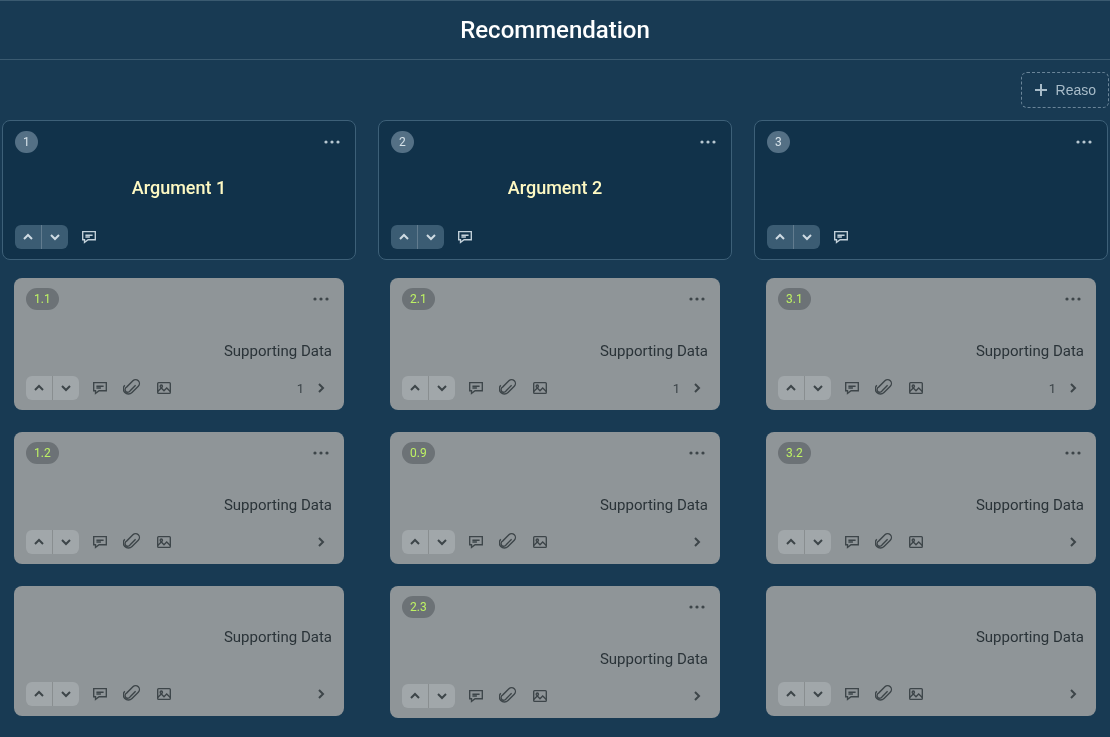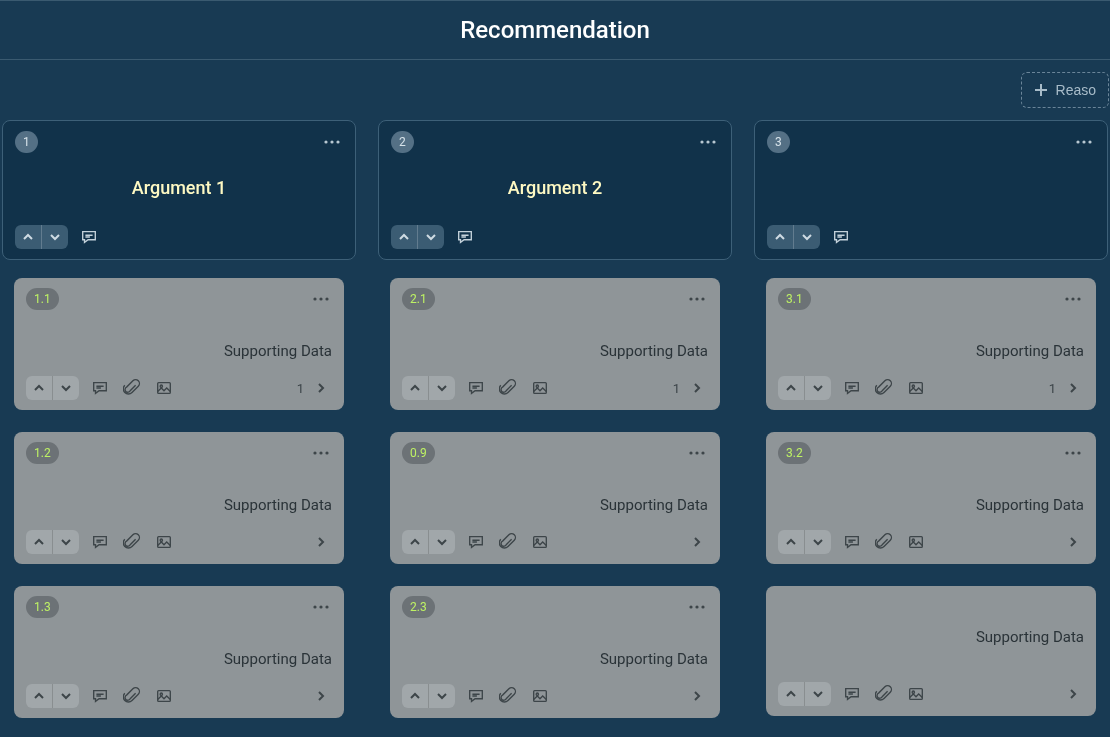--- a/index.html
+++ b/index.html
@@ -340,30 +340,20 @@
           <span class="sub-right">
             <span class="icon-btn">
               <svg width="12" height="12" viewBox="0 0 12 12" class="chev-right">
                 <path d="M4 2l4 4-4 4"></path>
               </svg>
             </span>
           </span>
         </div>
       </div>
       <div class="sub-card">
-        <div class="sub-header">
-          <span class="sub-badge">1.3</span>
-          <span class="icon-btn">
-            <svg width="18" height="6" viewBox="0 0 18 6" class="more-icon">
-              <circle cx="3" cy="3" r="1.6"></circle>
-              <circle cx="9" cy="3" r="1.6"></circle>
-              <circle cx="15" cy="3" r="1.6"></circle>
-            </svg>
-          </span>
-        </div>
         <div class="sub-title">Supporting Data</div>
         <div class="sub-footer">
           <span class="sub-vote">
             <span class="vote-btn">
               <svg width="12" height="12" viewBox="0 0 12 12" class="chevron">
                 <path d="M2 8l4-4 4 4"></path>
               </svg>
             </span>
             <span class="vote-divider"></span>
             <span class="vote-btn">

